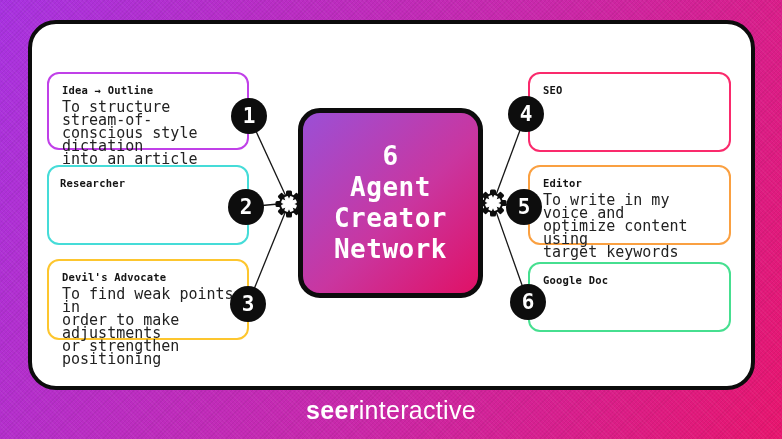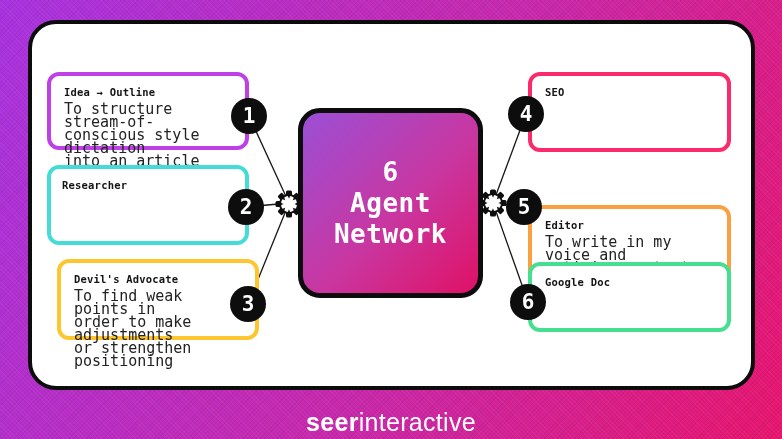--- a/index.html
+++ b/index.html
@@ -10,30 +10,30 @@
       repeating-linear-gradient(45deg, rgba(255,255,255,.045) 0 1px, transparent 1px 3px),
       repeating-linear-gradient(-45deg, rgba(0,0,0,.05) 0 1px, transparent 1px 3px),
       linear-gradient(115deg,#a832e0 0%,#c928ab 55%,#e8156e 100%);
   }
   .panel{
     position:absolute;left:28px;top:20px;width:719px;height:362px;
     background:#ffffff;border:4px solid #0c0c0c;border-radius:28px;z-index:1;
   }
   svg.connectors{position:absolute;left:0;top:0;z-index:2;}
   .card{
-    position:absolute;background:#fff;border:4px solid #d946ef;border-radius:12px;
+    position:absolute;background:#fff;border:2px solid #d946ef;border-radius:12px;
     padding:10px 12px 8px 13px;box-sizing:border-box;z-index:3;
   }
   .card-title{font-weight:bold;font-size:10.5px;color:#141414;letter-spacing:.2px;}
   .card-desc{font-size:15px;line-height:13px;color:#222;white-space:pre-line;margin-top:5px;}
   .card-1{left:47px;top:72px;width:202px;height:78px;}
   .card-2{left:47px;top:165px;width:202px;height:80px;padding-left:11px;}
-  .card-3{left:47px;top:259px;width:202px;height:81px;margin-left:10px;}
+  .card-3{left:47px;top:259px;width:202px;height:81px;}
   .card-4{left:528px;top:72px;width:203px;height:80px;}
-  .card-5{left:528px;top:165px;width:203px;height:80px;margin-top:40px;}
+  .card-5{left:528px;top:165px;width:203px;height:80px;}
   .card-6{left:528px;top:262px;width:203px;height:70px;}
   .num{
     position:absolute;width:36px;height:36px;border-radius:50%;background:#0d0d0d;
     color:#fff;font-weight:bold;font-size:21px;display:flex;align-items:center;
     justify-content:center;z-index:4;font-family:"DejaVu Sans Mono",monospace;
   }
   .num-1{left:231px;top:98px;}
   .num-2{left:228px;top:189px;}
   .num-3{left:230px;top:286px;}
   .num-4{left:508px;top:96px;}
@@ -47,21 +47,21 @@
   }
   .center-line{
     color:#fff;font-weight:bold;font-size:26px;line-height:31px;
     letter-spacing:.5px;text-align:center;
   }
   .gear{position:absolute;z-index:5;width:30px;height:30px;}
   .gear-left{left:274px;top:189px;}
   .gear-right{left:478px;top:188px;}
   .logo{
     position:absolute;left:0;top:396px;width:782px;text-align:center;z-index:2;
-    font-family:"Liberation Sans",sans-serif;font-size:25px;color:#fff;letter-spacing:.3px;margin-top:12px;
+    font-family:"Liberation Sans",sans-serif;font-size:25px;color:#fff;letter-spacing:.3px;
   }
   .logo-bold{font-weight:bold;}
   .logo-light{font-weight:normal;}
   
   .card-1{border-color:#c040e8;} .card-2{border-color:#45dcd8;} .card-3{border-color:#fdc62e;}
   .card-4{border-color:#fa2a6c;} .card-5{border-color:#faa041;} .card-6{border-color:#46df90;}
 </style>
 </head>
 <body>
 
@@ -109,20 +109,21 @@
 <div class="num num-1">1</div>
 <div class="num num-2">2</div>
 <div class="num num-3">3</div>
 <div class="num num-4">4</div>
 <div class="num num-5">5</div>
 <div class="num num-6">6</div>
 
 <div class="center-box">
   <div class="center-line">6</div>
   <div class="center-line">Agent</div>
+  <div class="center-line">Creator</div>
   <div class="center-line">Network</div>
 </div>
 
 <svg class="gear gear-left" viewBox="-15 -15 30 30">
   <g fill="#0d0d0d">
     <circle r="10"></circle>
     <rect x="-3" y="-13.5" width="6" height="7" rx="1.5"></rect>
     <rect x="-3" y="-13.5" width="6" height="7" rx="1.5" transform="rotate(45)"></rect>
     <rect x="-3" y="-13.5" width="6" height="7" rx="1.5" transform="rotate(90)"></rect>
     <rect x="-3" y="-13.5" width="6" height="7" rx="1.5" transform="rotate(135)"></rect>

